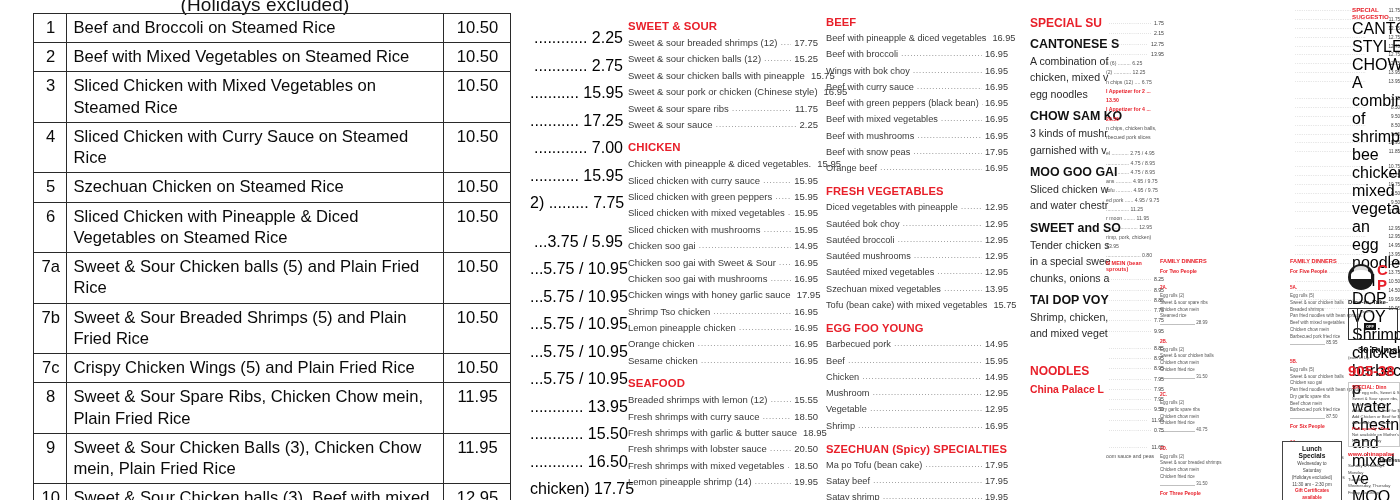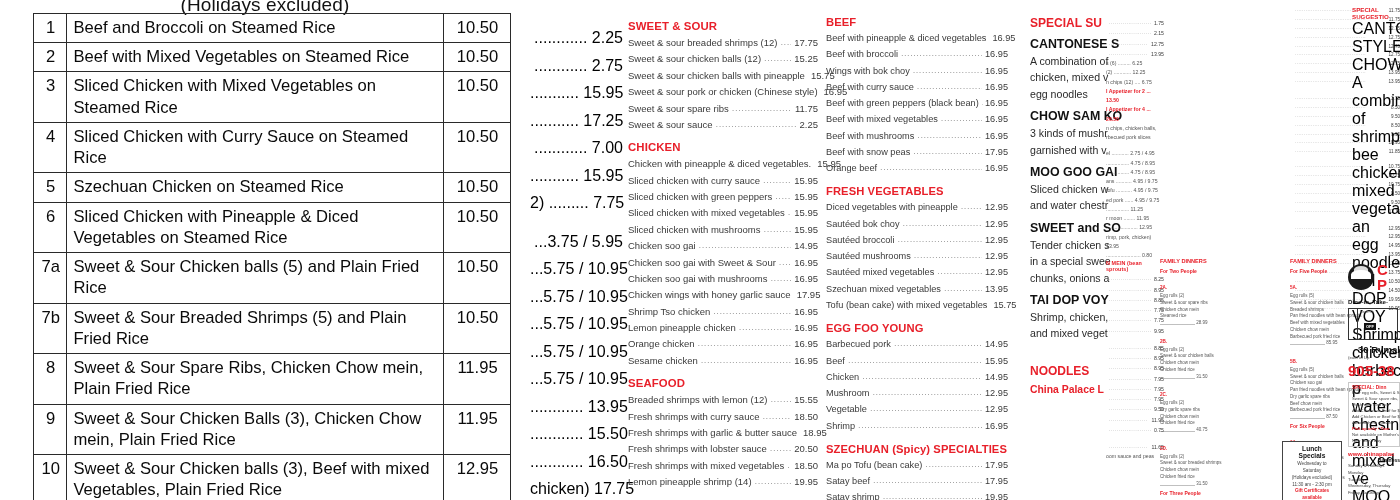--- a/index.html
+++ b/index.html
@@ -174,20 +174,25 @@
             <td class="c-price">10.50</td>
           </tr>
           <tr>
             <td class="c-num">7a</td>
             <td class="c-name">Sweet &amp; Sour Chicken balls (5) and Plain Fried Rice</td>
             <td class="c-price">10.50</td>
           </tr>
           <tr>
             <td class="c-num">7b</td>
             <td class="c-name">Sweet &amp; Sour Breaded Shrimps (5) and Plain Fried Rice</td>
+            <td class="c-price">10.50</td>
+          </tr>
+          <tr>
+            <td class="c-num">7c</td>
+            <td class="c-name">Crispy Chicken Wings (5) and Plain Fried Rice</td>
             <td class="c-price">10.50</td>
           </tr>
           <tr>
             <td class="c-num">8</td>
             <td class="c-name">Sweet &amp; Sour Spare Ribs, Chicken Chow mein, Plain Fried Rice</td>
             <td class="c-price">11.95</td>
           </tr>
           <tr>
             <td class="c-num">9</td>
             <td class="c-name">Sweet &amp; Sour Chicken Balls (3), Chicken Chow mein, Plain Fried Rice</td>

